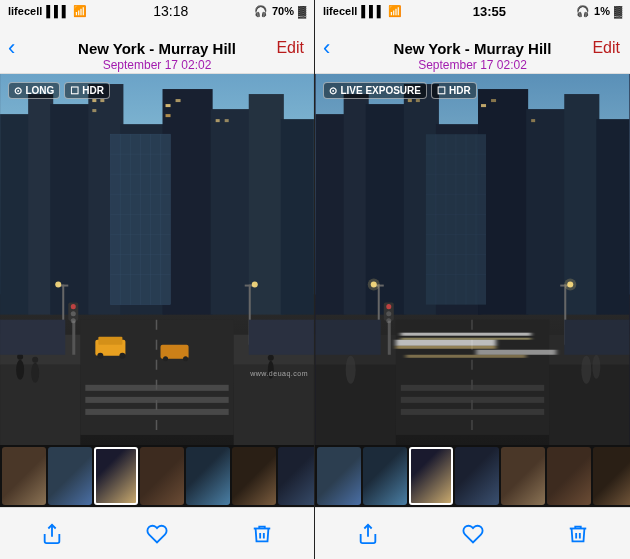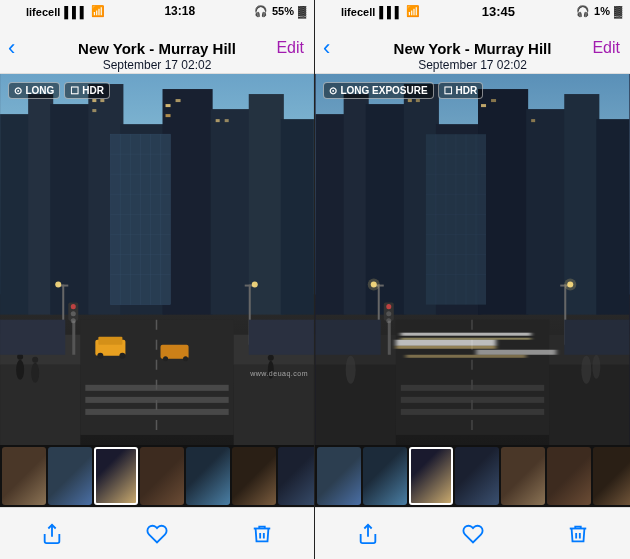--- a/index.html
+++ b/index.html
@@ -27,21 +27,21 @@
       height: 22px;
       background: #f5f5f5;
       display: flex;
       align-items: center;
       justify-content: space-between;
       padding: 0 8px;
       font-size: 11px;
       font-weight: 600;
       color: #000;
     }
-    .status-left { display: flex; align-items: flex-end; gap: 4px; margin-left: 18px; }
+    .status-left { display: flex; align-items: center; gap: 4px; }
     .status-right { display: flex; align-items: center; gap: 4px; }
 
     
     .nav-bar {
       height: 52px;
       background: #f5f5f5;
       display: flex;
       flex-direction: column;
       align-items: center;
       justify-content: center;
@@ -56,34 +56,34 @@
       color: #007AFF;
       font-size: 22px;
       font-weight: 300;
       line-height: 1;
     }
     .nav-edit {
       position: absolute;
       right: 10px;
       top: 50%;
       transform: translateY(-50%);
-      color: #a21caf;
+      color: #b91c1c;
       font-size: 16px;
     }
     .nav-title {
       font-size: 15px;
       font-weight: 600;
       color: #000;
       text-align: center;
       line-height: 1.3;
       margin-top: 16px;
     }
     .nav-subtitle {
       font-size: 12px;
-      color: #0f172a;
+      color: #a21caf;
       text-align: center;
     }
 
     
     .photo-area {
       flex: 1;
       position: relative;
       overflow: hidden;
       background: #1a1a2e;
     }
@@ -184,24 +184,24 @@
 <body>
 
 <div class="phone-panel">
 
   <div class="status-bar">
     <div class="status-left">
       <span>lifecell</span>
       <span>▌▌▌</span>
       <span>📶</span>
     </div>
-    <div style="font-size:12px;font-weight:700;">13:18</div>
+    <div style="font-size:14px;font-weight:400;">13:18</div>
     <div class="status-right">
       <span>🎧</span>
-      <span>55%</span>
+      <span>70%</span>
       <span>▓</span>
     </div>
   </div>
 
   <div class="nav-bar">
     <span class="nav-back">‹</span>
     <div class="nav-title">New York - Murray Hill</div>
     <div class="nav-subtitle">September 17  02:02</div>
     <span class="nav-edit">Edit</span>
   </div>
@@ -356,21 +356,21 @@
 </div>
 
 <div class="phone-panel" style="border-right:none;">
 
   <div class="status-bar">
     <div class="status-left">
       <span>lifecell</span>
       <span>▌▌▌</span>
       <span>📶</span>
     </div>
-    <div style="font-size:13px;font-weight:600;">13:45</div>
+    <div style="font-size:13px;font-weight:600;">13:55</div>
     <div class="status-right">
       <span>🎧</span>
       <span>1%</span>
       <span>▓</span>
     </div>
   </div>
 
   <div class="nav-bar">
     <span class="nav-back">‹</span>
     <div class="nav-title">New York - Murray Hill</div>
@@ -467,21 +467,21 @@
       <ellipse cx="280" cy="292" rx="4" ry="12" fill="#3a3a3a" opacity="0.5"></ellipse>
       <ellipse cx="35" cy="295" rx="5" ry="14" fill="#3a3a3a" opacity="0.6"></ellipse>
 
       <rect x="0" y="245" width="65" height="35" fill="#252c3a"></rect>
       <rect x="248" y="245" width="65" height="35" fill="#252c3a"></rect>
     </svg>
 
     <div class="photo-badges">
       <div class="badge">
         <span class="badge-icon">⊙</span>
-        <span>LONG EXPOSURE</span>
+        <span>LIVE EXPOSURE</span>
       </div>
       <div class="badge">
         <span class="badge-icon">☐</span>
         <span>HDR</span>
       </div>
     </div>
   </div>
 
   <div class="film-strip">
     <div class="thumb t2"></div>

